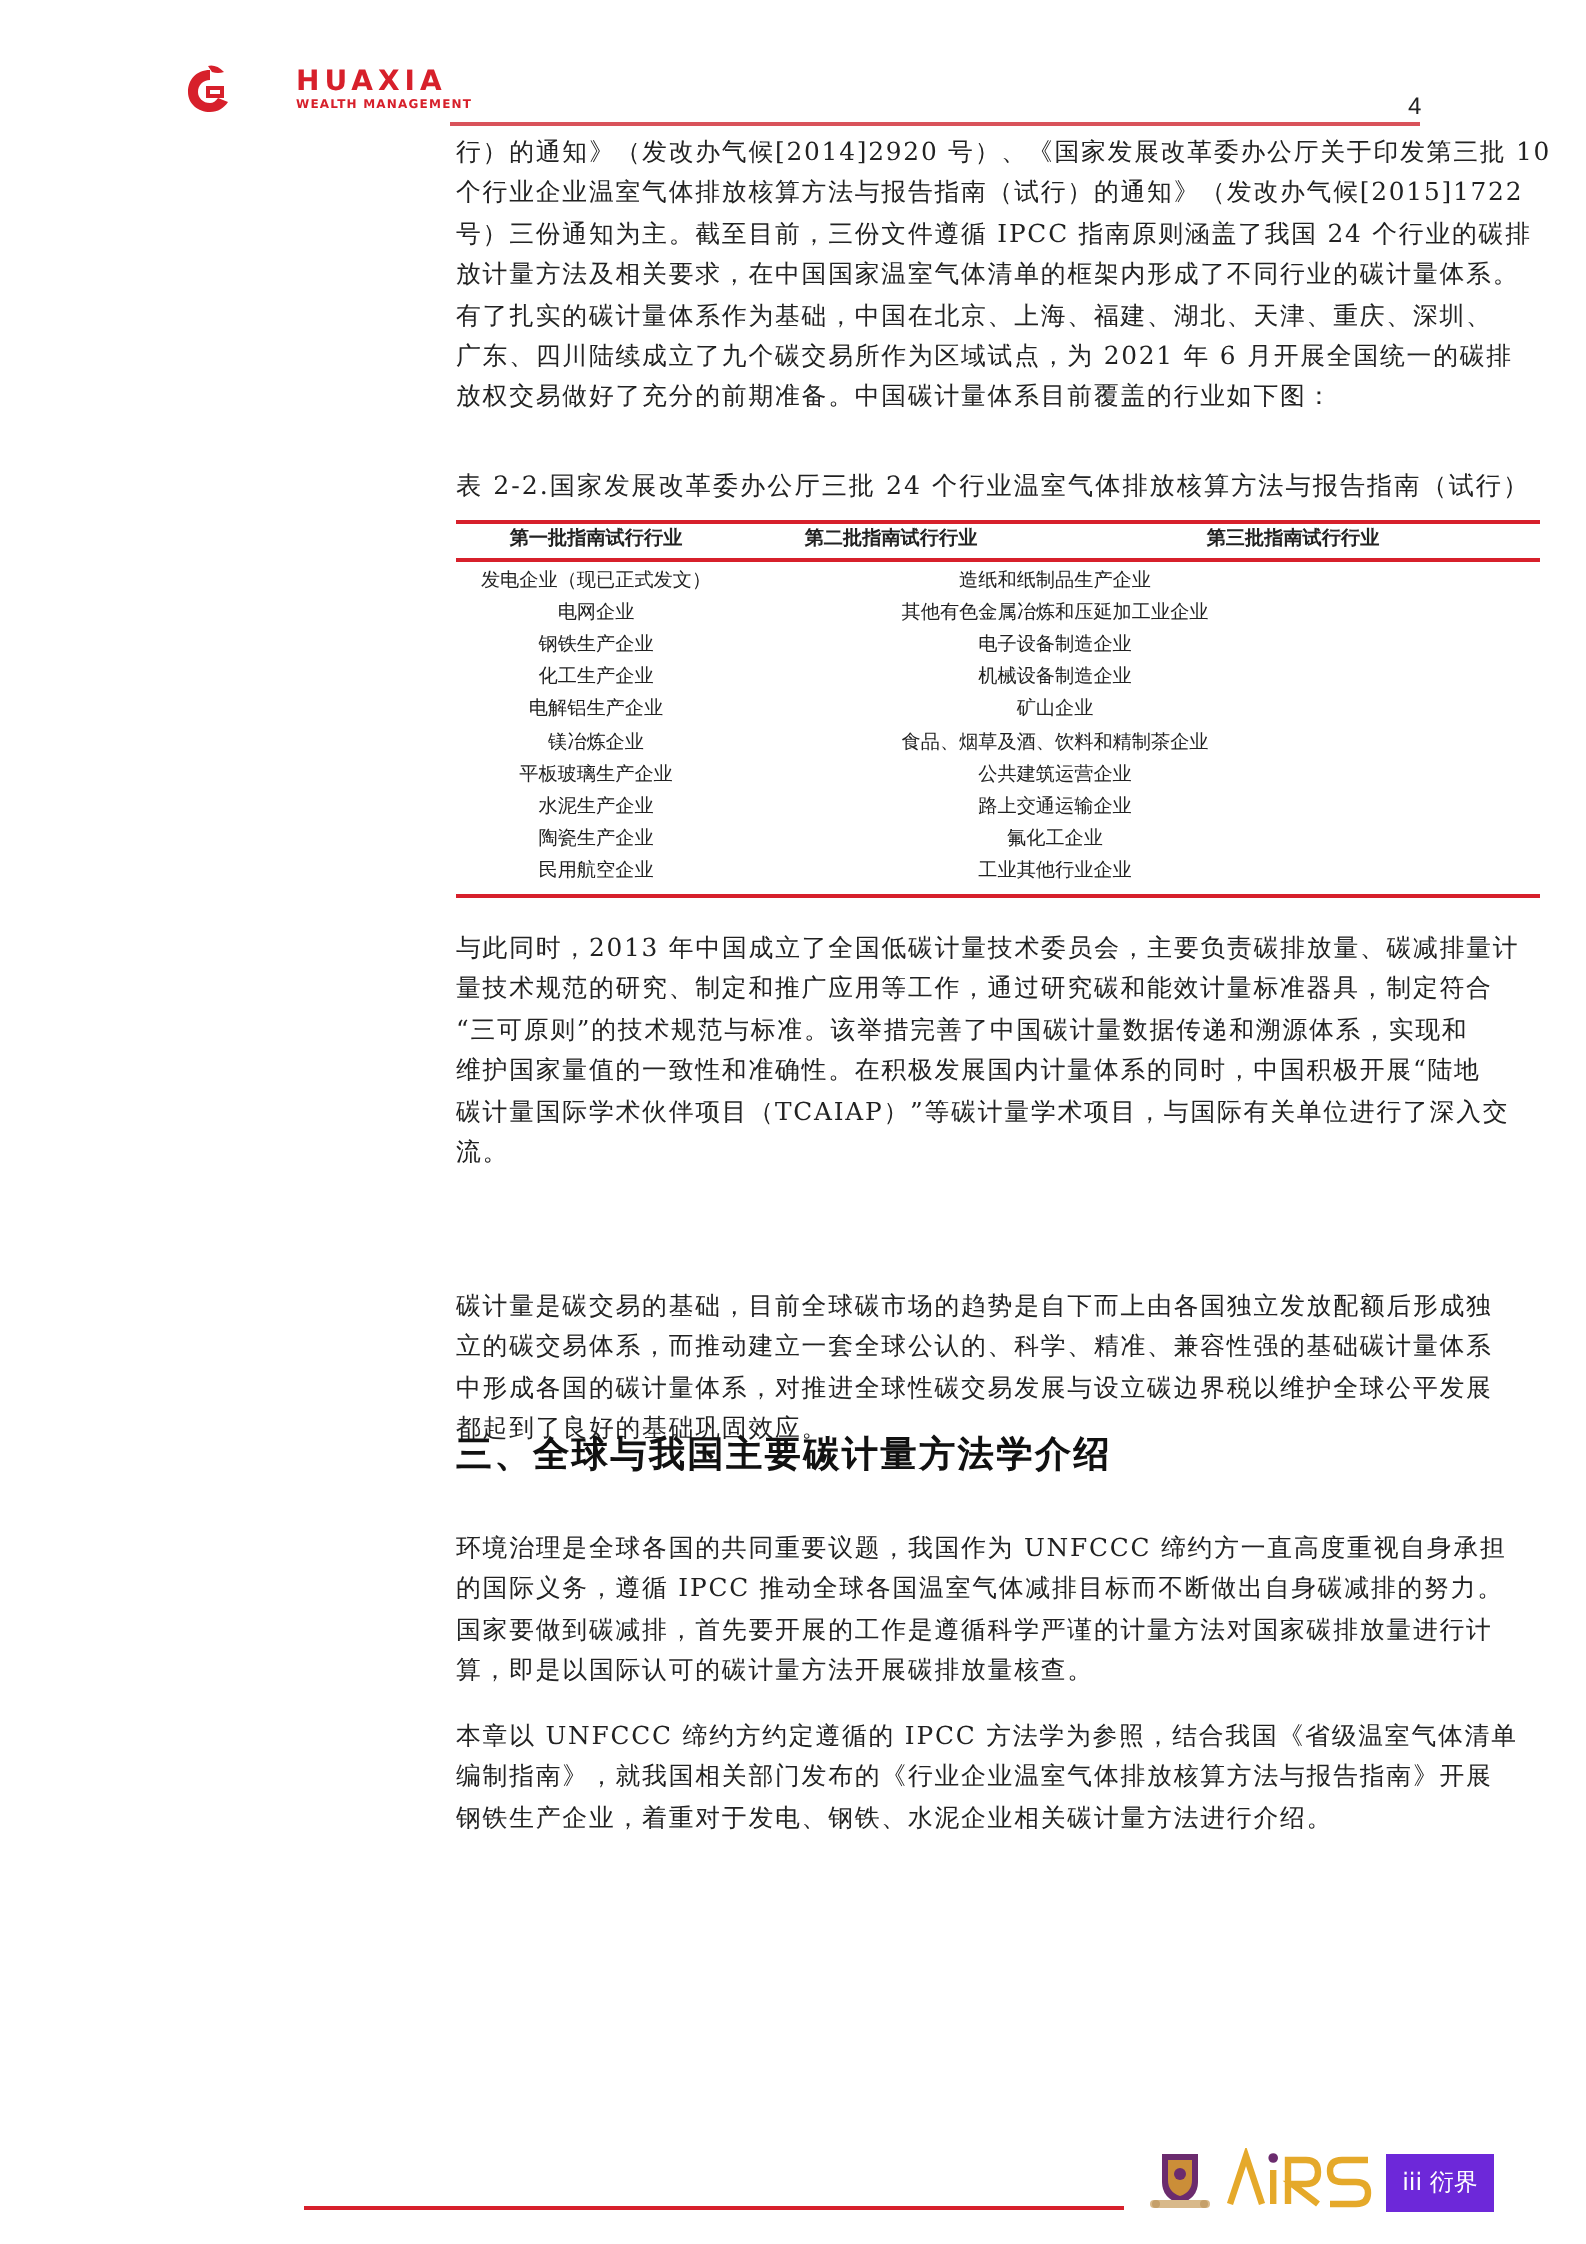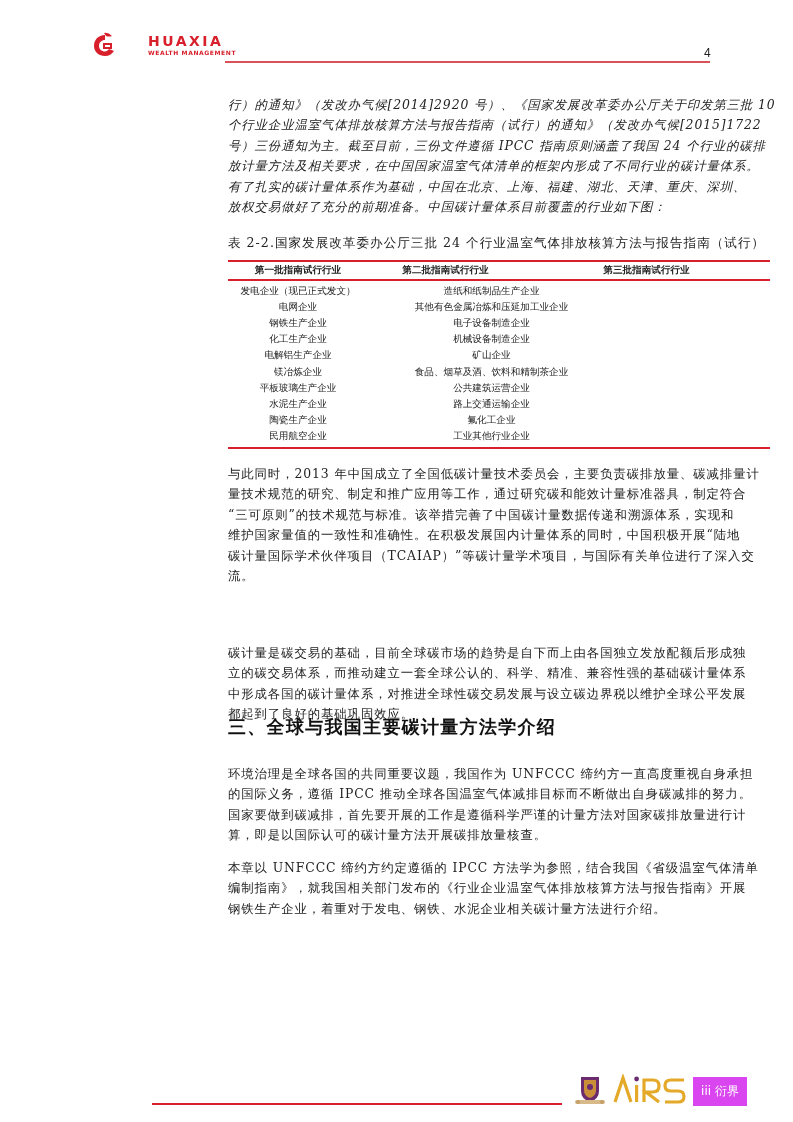--- a/index.html
+++ b/index.html
@@ -18,32 +18,32 @@
 
   
   .para { left:228px; width:542px; font-size:12.4px; line-height:20.4px; letter-spacing:0.9px; text-align:justify; }
   .para span.line { display:block; white-space:nowrap; }
 
   
   .caption { left:228px; top:235px; font-size:12.6px; letter-spacing:1px; white-space:nowrap; }
   .tbl { left:228px; top:260px; width:542px; }
   .tbl-rule { height:2px; background:#d7202b; width:542px; }
   .tbl-head { display:flex; height:17px; align-items:center; font-weight:bold; font-size:10px; }
-  .tbl-body { display:flex; padding-top:2px; padding-bottom:2px; }
+  .tbl-body { display:flex; padding-top:2px; padding-bottom:2px;gap:36px; }
   .col { display:flex; flex-direction:column; align-items:center; font-size:9.6px; line-height:16.2px; }
   .c1 { width:140px; } .c2 { width:155px; } .c3 { width:247px; }
 
   .section-heading { left:228px; top:715px; font-family:"DejaVu Sans", sans-serif; font-weight:bold; font-size:18px; letter-spacing:1.3px; color:#111; }
 
   
   .footer-line { left:152px; top:1103px; width:410px; height:2px; background:#d7202b; }
   .footer-logos { left:573px; top:1073px; height:36px; display:flex; align-items:center; gap:6px; }
   .cuhk { width:34px; height:32px; position:relative; }
   .airs { font-family:"DejaVu Sans", sans-serif; font-size:27px; color:#e5a92a; letter-spacing:1px; line-height:1; }
-  .yanjie { width:54px; height:29px; background:#d946ef; color:#fff; display:flex; align-items:center; justify-content:center;
+  .yanjie { width:54px; height:29px; background:#6d28d9; color:#fff; display:flex; align-items:center; justify-content:center;
             font-family:"DejaVu Sans", sans-serif; font-size:12px; }
 </style>
 </head>
 <body>
 
 <div class="abs logo">
   <div class="logo-mark">
     <svg width="26" height="26" viewBox="0 0 26 26">
       <path d="M13 3 C6 3 2 8 2 14 C2 20 7 24 13 24 C17 24 20 22 22 19 L17 17 C16 18.5 14.5 19.5 13 19.5 C9.5 19.5 7 17 7 14 C7 10.5 9.5 8 13 8 L13 3 Z" fill="#d7202b"></path>
       <path d="M12 1 Q16 0 20 4 Q17 5 14 4 Z" fill="#d7202b"></path>
@@ -52,26 +52,27 @@
     </svg>
   </div>
   <div class="logo-text">
     <span class="logo-big">HUAXIA</span>
     <span class="logo-small">WEALTH MANAGEMENT</span>
   </div>
 </div>
 <div class="abs header-line"></div>
 <div class="abs page-number">4</div>
 
-<div class="abs para" style="top:95px;font-style:italic;">
+<div class="abs para" style="top:66px;">
   <span class="line">行）的通知》（发改办气候[2014]2920 号）、《国家发展改革委办公厅关于印发第三批 10</span>
   <span class="line">个行业企业温室气体排放核算方法与报告指南（试行）的通知》（发改办气候[2015]1722</span>
   <span class="line">号）三份通知为主。截至目前，三份文件遵循 IPCC 指南原则涵盖了我国 24 个行业的碳排</span>
   <span class="line">放计量方法及相关要求，在中国国家温室气体清单的框架内形成了不同行业的碳计量体系。</span>
   <span class="line">有了扎实的碳计量体系作为基础，中国在北京、上海、福建、湖北、天津、重庆、深圳、</span>
+  <span class="line">广东、四川陆续成立了九个碳交易所作为区域试点，为 2021 年 6 月开展全国统一的碳排</span>
   <span class="line">放权交易做好了充分的前期准备。中国碳计量体系目前覆盖的行业如下图：</span>
 </div>
 
 <div class="abs caption">表 2-2.国家发展改革委办公厅三批 24 个行业温室气体排放核算方法与报告指南（试行）</div>
 <div class="abs tbl">
   <div class="tbl-rule"></div>
   <div class="tbl-head">
     <div class="col c1">第一批指南试行行业</div>
     <div class="col c2">第二批指南试行行业</div>
     <div class="col c3">第三批指南试行行业</div>

